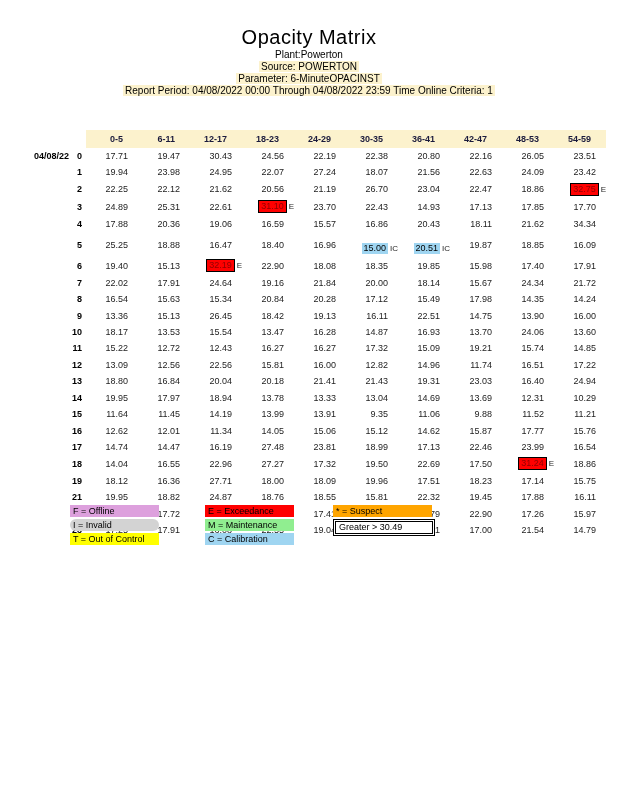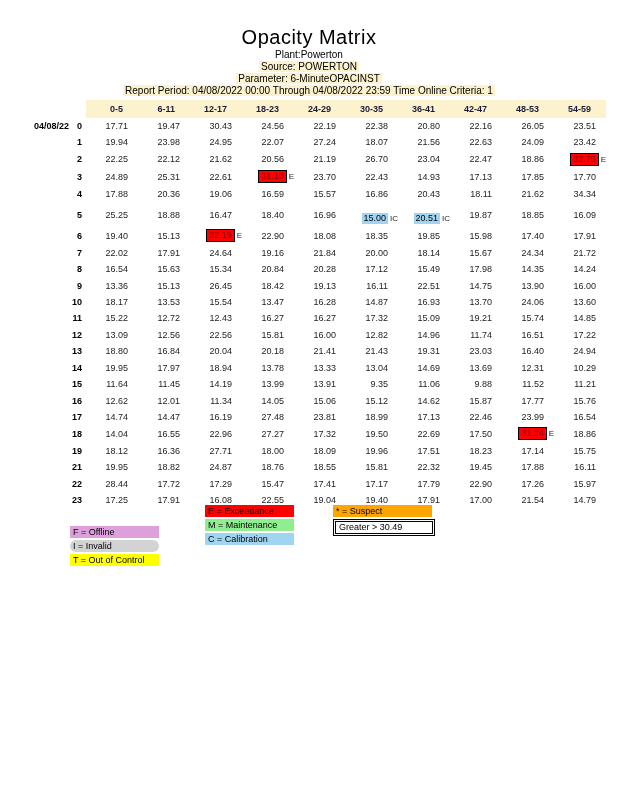--- a/index.html
+++ b/index.html
@@ -8,41 +8,41 @@
 
   .rpt-title { position:absolute; top:26px; left:0; width:618px; text-align:center;
                font-size:20px; font-weight:400; letter-spacing:0.5px; }
   .sub { position:absolute; left:0; width:618px; text-align:center; font-size:10px; line-height:12px; }
   .sub-plant  { top:49px; }
   .sub-source { top:61px; }
   .sub-param  { top:73px; }
   .sub-period { top:85px; }
   .band { background: var(--header-band, #fcf2cd); padding:0 2px;text-align:center; }
 
-  table.matrix { position:absolute; top:100px; left:30px; border-collapse:collapse; table-layout:fixed; }
+  table.matrix { position:absolute; top:130px; left:30px; border-collapse:collapse; table-layout:fixed; }
   table.matrix th, table.matrix td { margin:0; border:none; white-space:nowrap; }
   col.date-col { width:36px; }
   col.hour-col { width:16px; }
   col.min-col  { width:52px; }
   th.min-col { background: var(--header-band, #fcf2cd); font-size:9px; font-weight:bold;
                color:#1a1a3c; text-align:right; padding:3px 15px 3px 0; height:12px; }
   th.gutter { background:#fff; }
   td { height:14.4px; line-height:14.4px; font-size:9px; color:#1c1c1c; }
   td.date { font-weight:bold; font-size:9px; text-align:left; padding-left:4px; color:#000; }
   td.hour { font-weight:bold; font-size:9px; text-align:right; padding-right:4px; color:#000; }
   td.val  { text-align:right; padding-right:10px; }
   td.val.flagged { padding-right:0; }
   .hl { display:inline-block; padding:0 2px; line-height:11px; }
   .hl.exceedance { background: var(--exceedance, #f00); border:1px solid #000; color:#8f0000; }
   .hl.calibration { background: var(--calibration, #9fd5f1); color:#000;margin-top:10px; }
   .flag-code { margin-left:2px; font-size:8px; color:#1c1c1c; }
 
   .legend { position:absolute; top:505px; left:0; width:618px; height:48px; }
   .legend-col { position:absolute; top:0; }
-  .legend-col.c0 { left:70px;margin-top:21px; }
+  .legend-col.c0 { left:70px; }
   .legend-col.c1 { left:205px; }
   .legend-col.c2 { left:333px; }
   .legend-item { width:86px; height:12px; line-height:12px; font-size:9px;
                  padding-left:3px; margin-bottom:2px; color:#000; }
   .legend-col.c2 .legend-item { width:96px; }
   .threshold { width:90px; background:#fff; border:3px double #000; font-size:9px;
                line-height:11px; padding:0 3px; color:#000; }
 </style>
 </head>
 <body>

